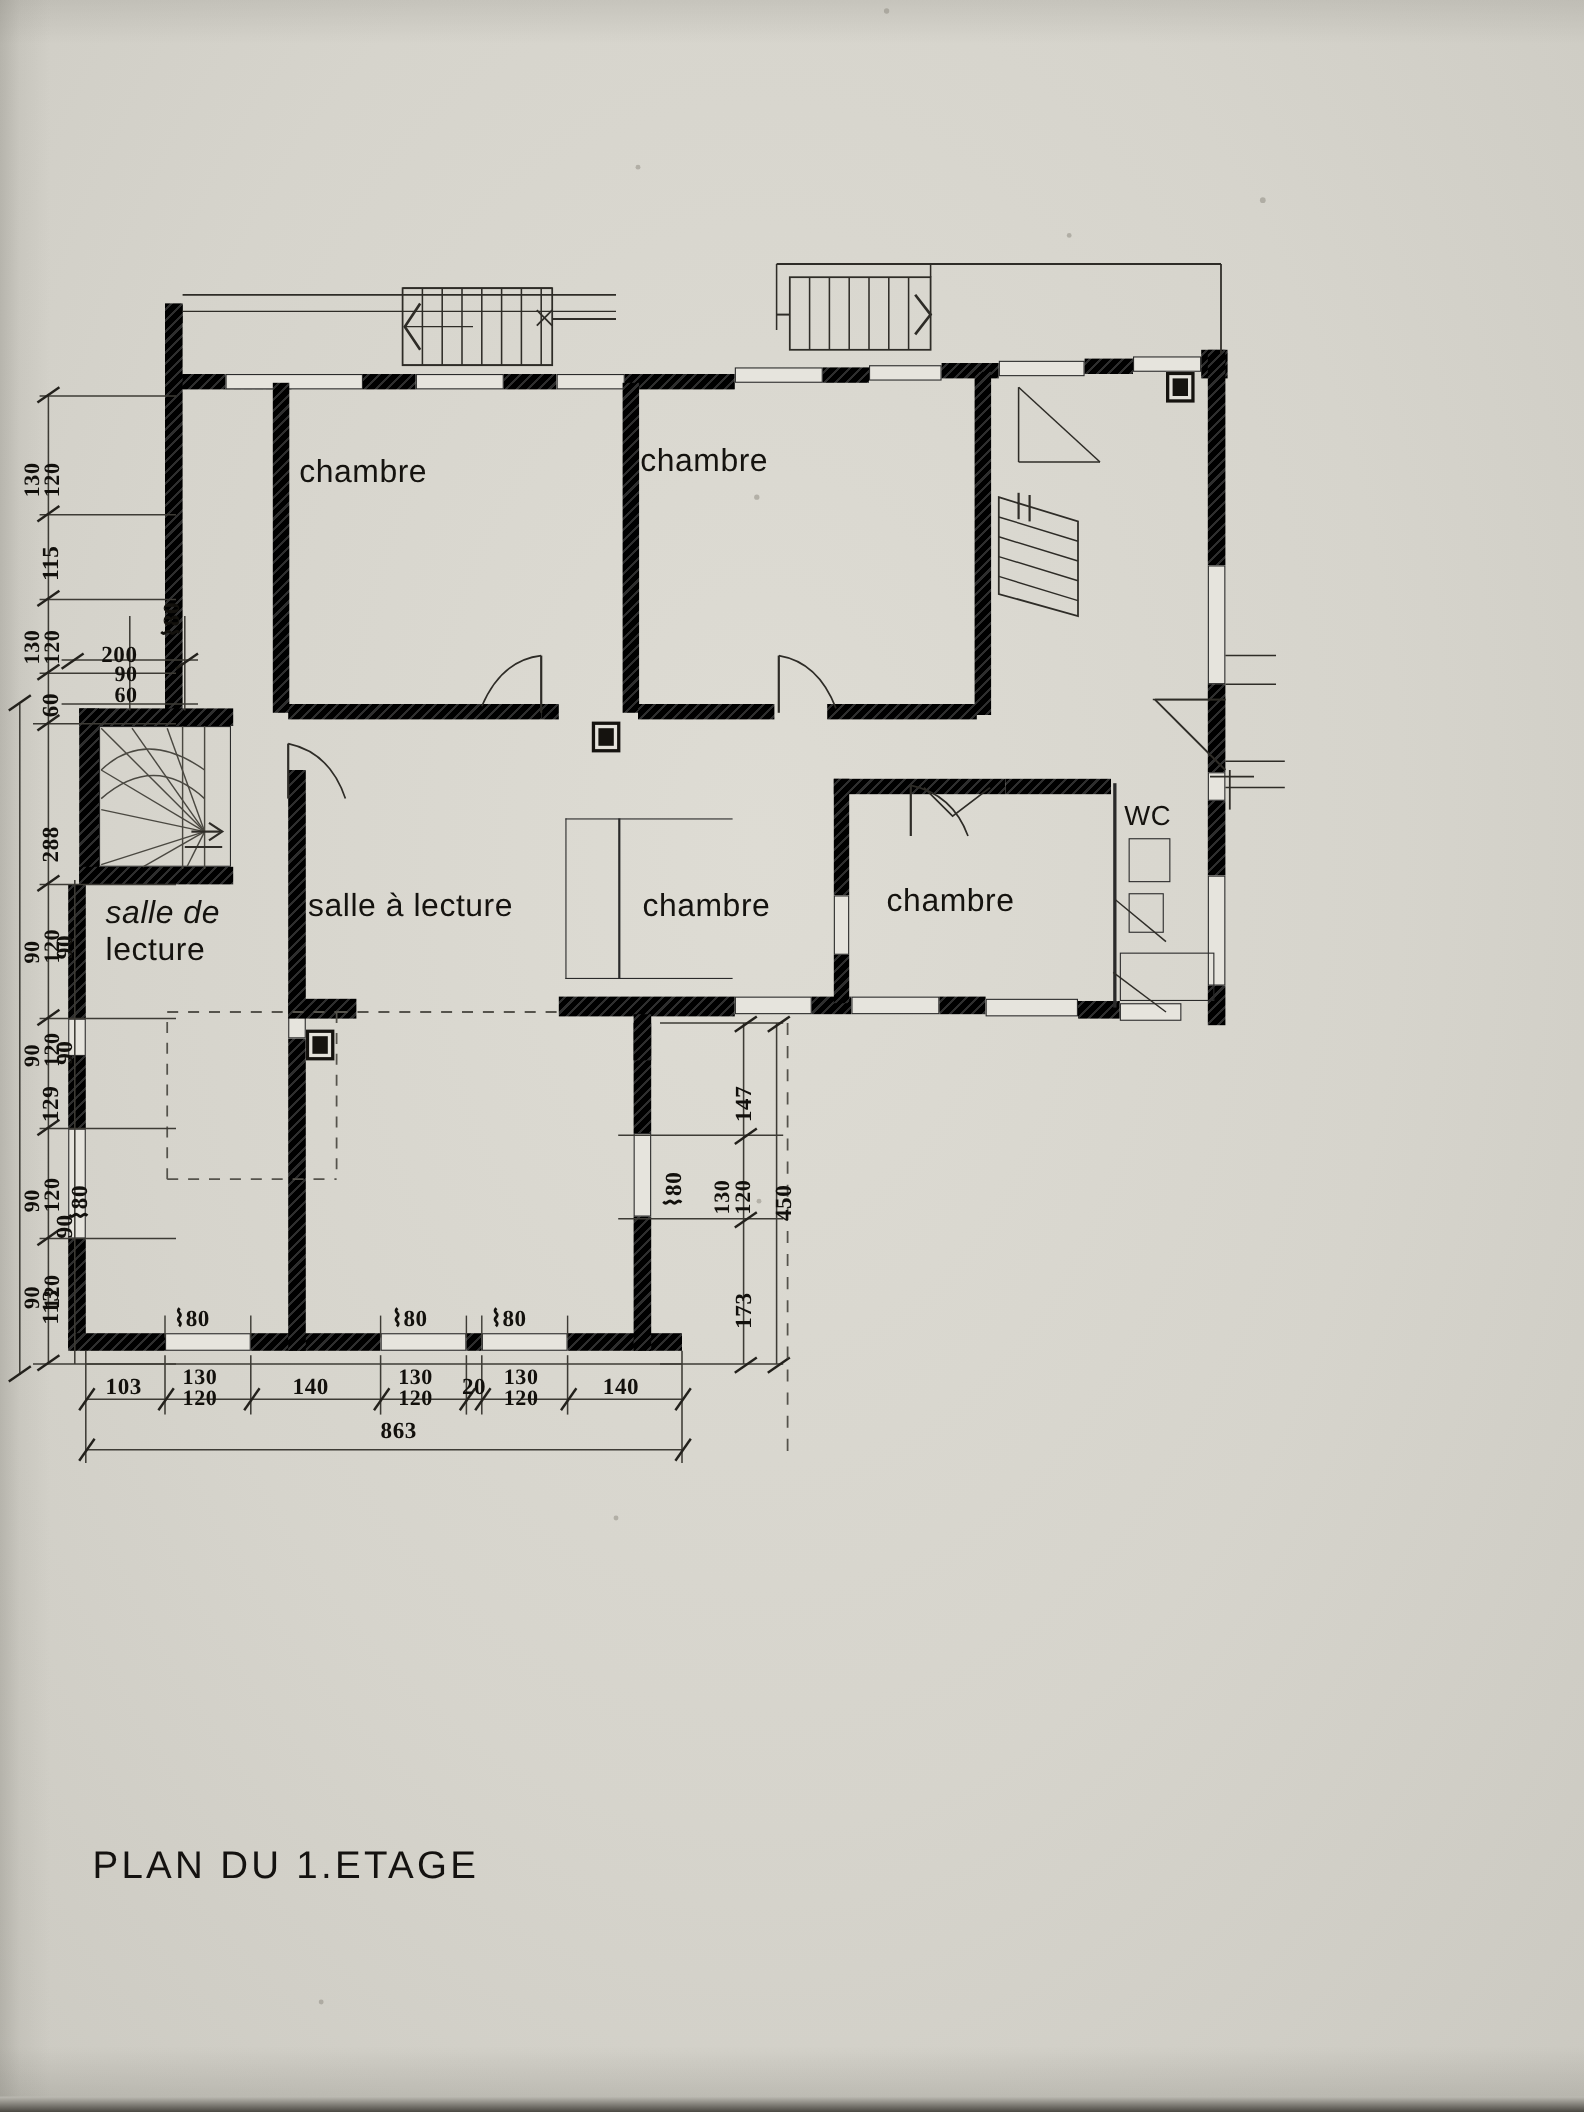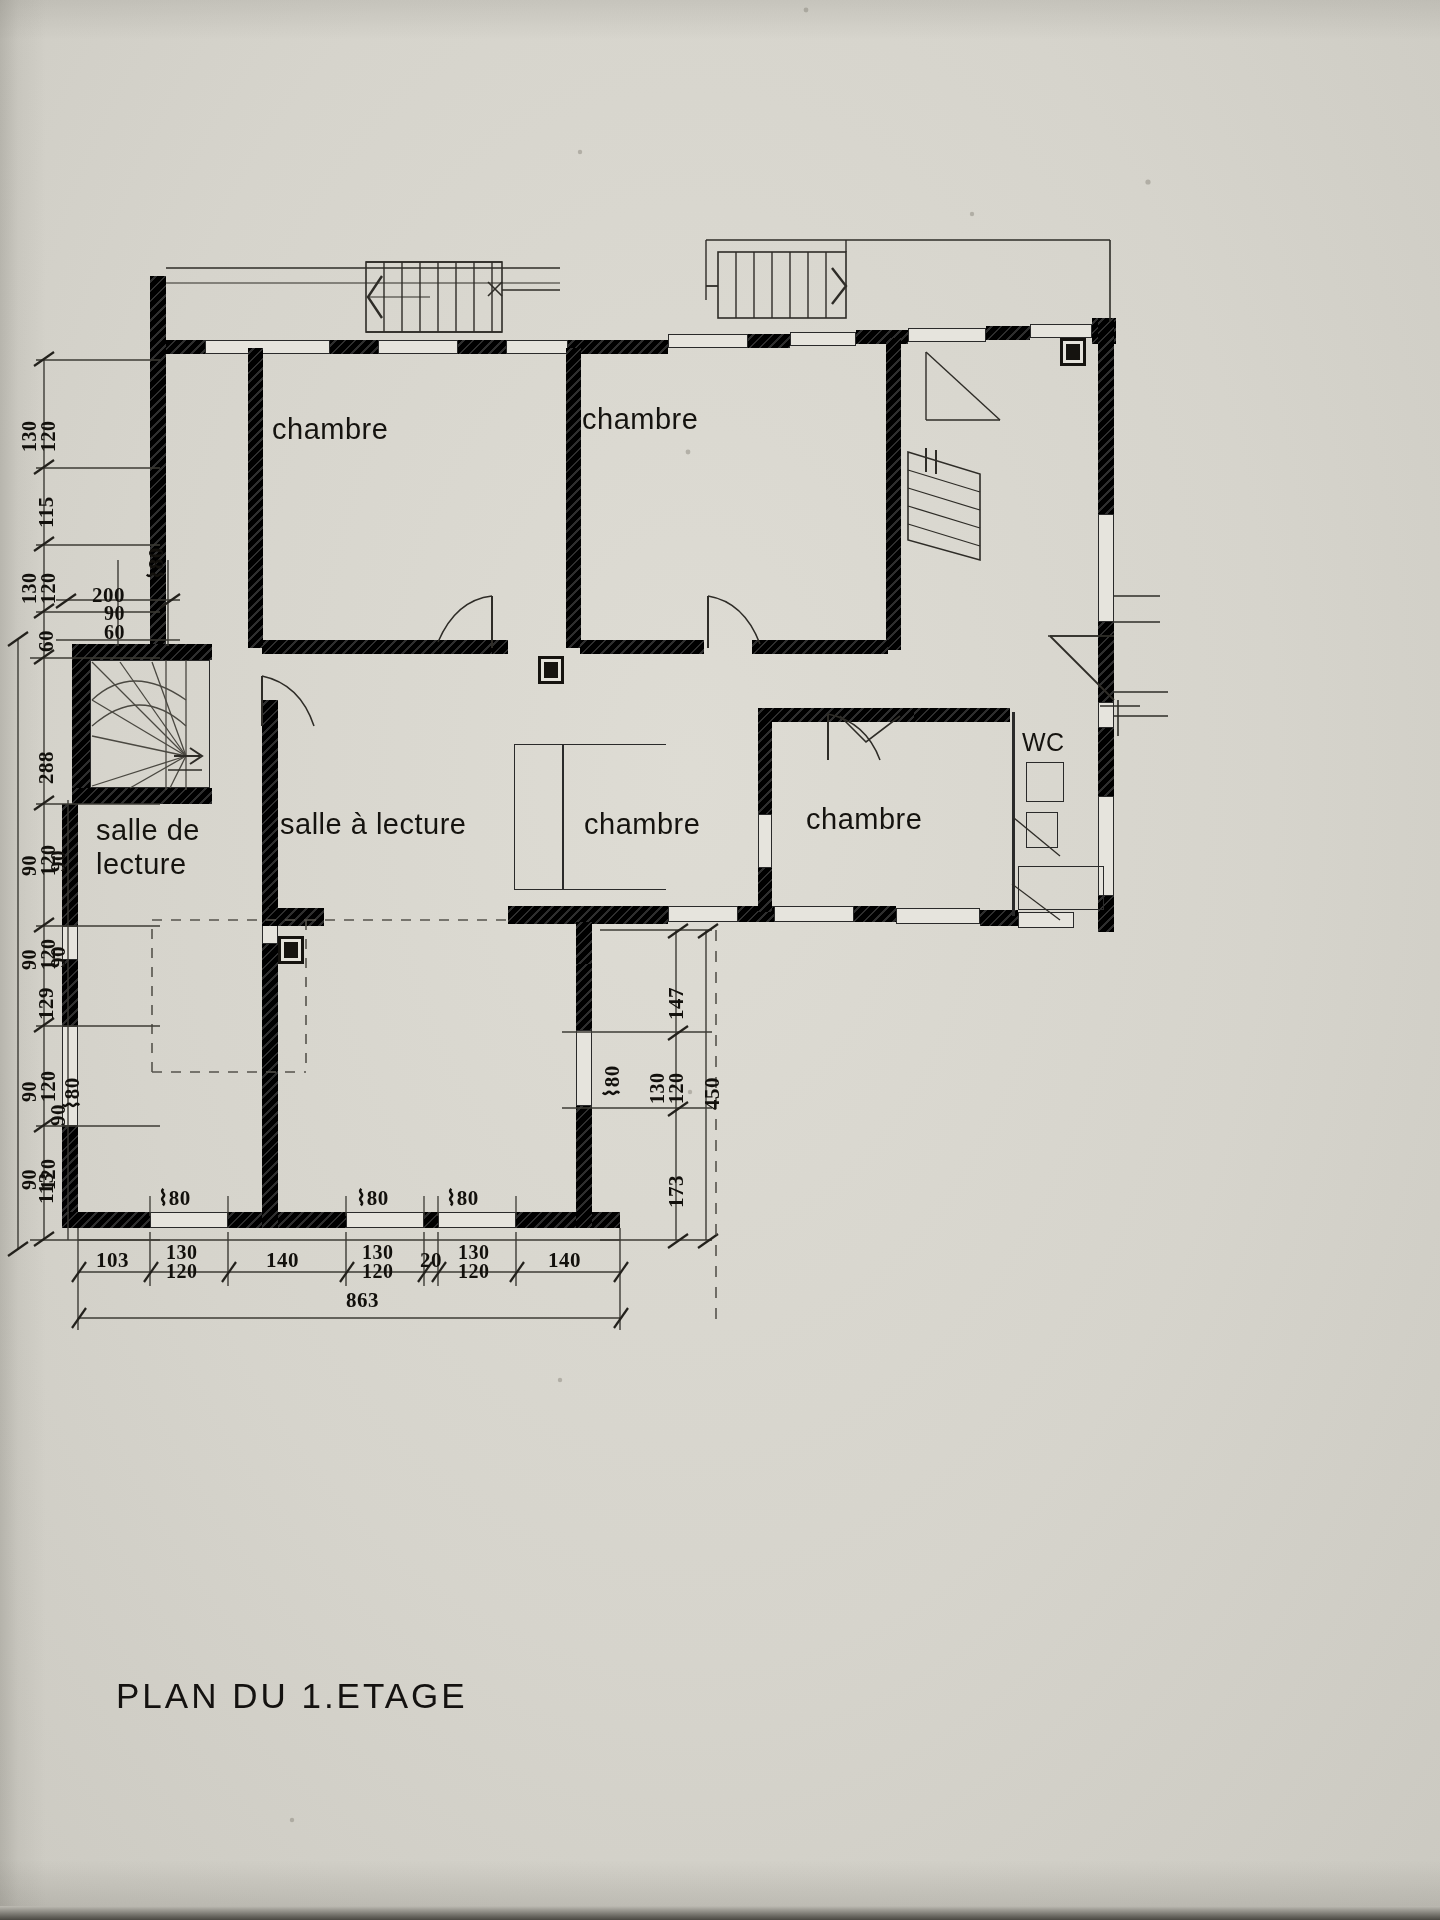--- a/index.html
+++ b/index.html
@@ -405,21 +405,21 @@
         <circle cx="560" cy="1380" x="0" r="2.2"></circle>
         <circle cx="292" cy="1820" r="2.2"></circle>
       </g>
     </g>
   </svg>
 
   <div class="roomlabel" style="left:272px;top:413px;">chambre</div>
   <div class="roomlabel" style="left:582px;top:403px;">chambre</div>
   <div class="roomlabel" style="left:806px;top:803px;">chambre</div>
 
-  <div class="roomlabel" style="left:96px;top:814px;">salle de</div>
+  <div class="roomlabel" style="left:96px;top:814px;font-style:italic;">salle de</div>
   <div class="roomlabel" style="left:96px;top:848px;">lecture</div>
 
   <div class="roomlabel" style="left:280px;top:808px;">salle à lecture</div>
   <div class="roomlabel" style="left:584px;top:808px;">chambre</div>
   <div class="roomlabel small" style="left:1022px;top:728px;">WC</div>
 
   <div class="dimtext" style="left:96px;top:1248px;">103</div>
   <div class="dimtext frac" style="left:166px;top:1243px;">
     <span>130</span>
     <span>120</span>
@@ -493,17 +493,17 @@
 
   <div class="dimtext vert" style="left:600px;top:1098px;">⌇80</div>
 
   <div class="sq-window" style="left:538px;top:656px;width:26px;height:28px;">
       <i></i>
     </div>
   <div class="sq-window" style="left:1060px;top:338px;width:26px;height:28px;">
       <i></i>
     </div>
 
-  <div class="title" style="left:84px;top:1676px;margin-left:32px;">PLAN DU  1.ETAGE</div>
+  <div class="title" style="left:84px;top:1676px;">PLAN DU  1.ETAGE</div>
 
 </div>
 
 <div id="bottom-strip"></div>
 
 </body></html>

